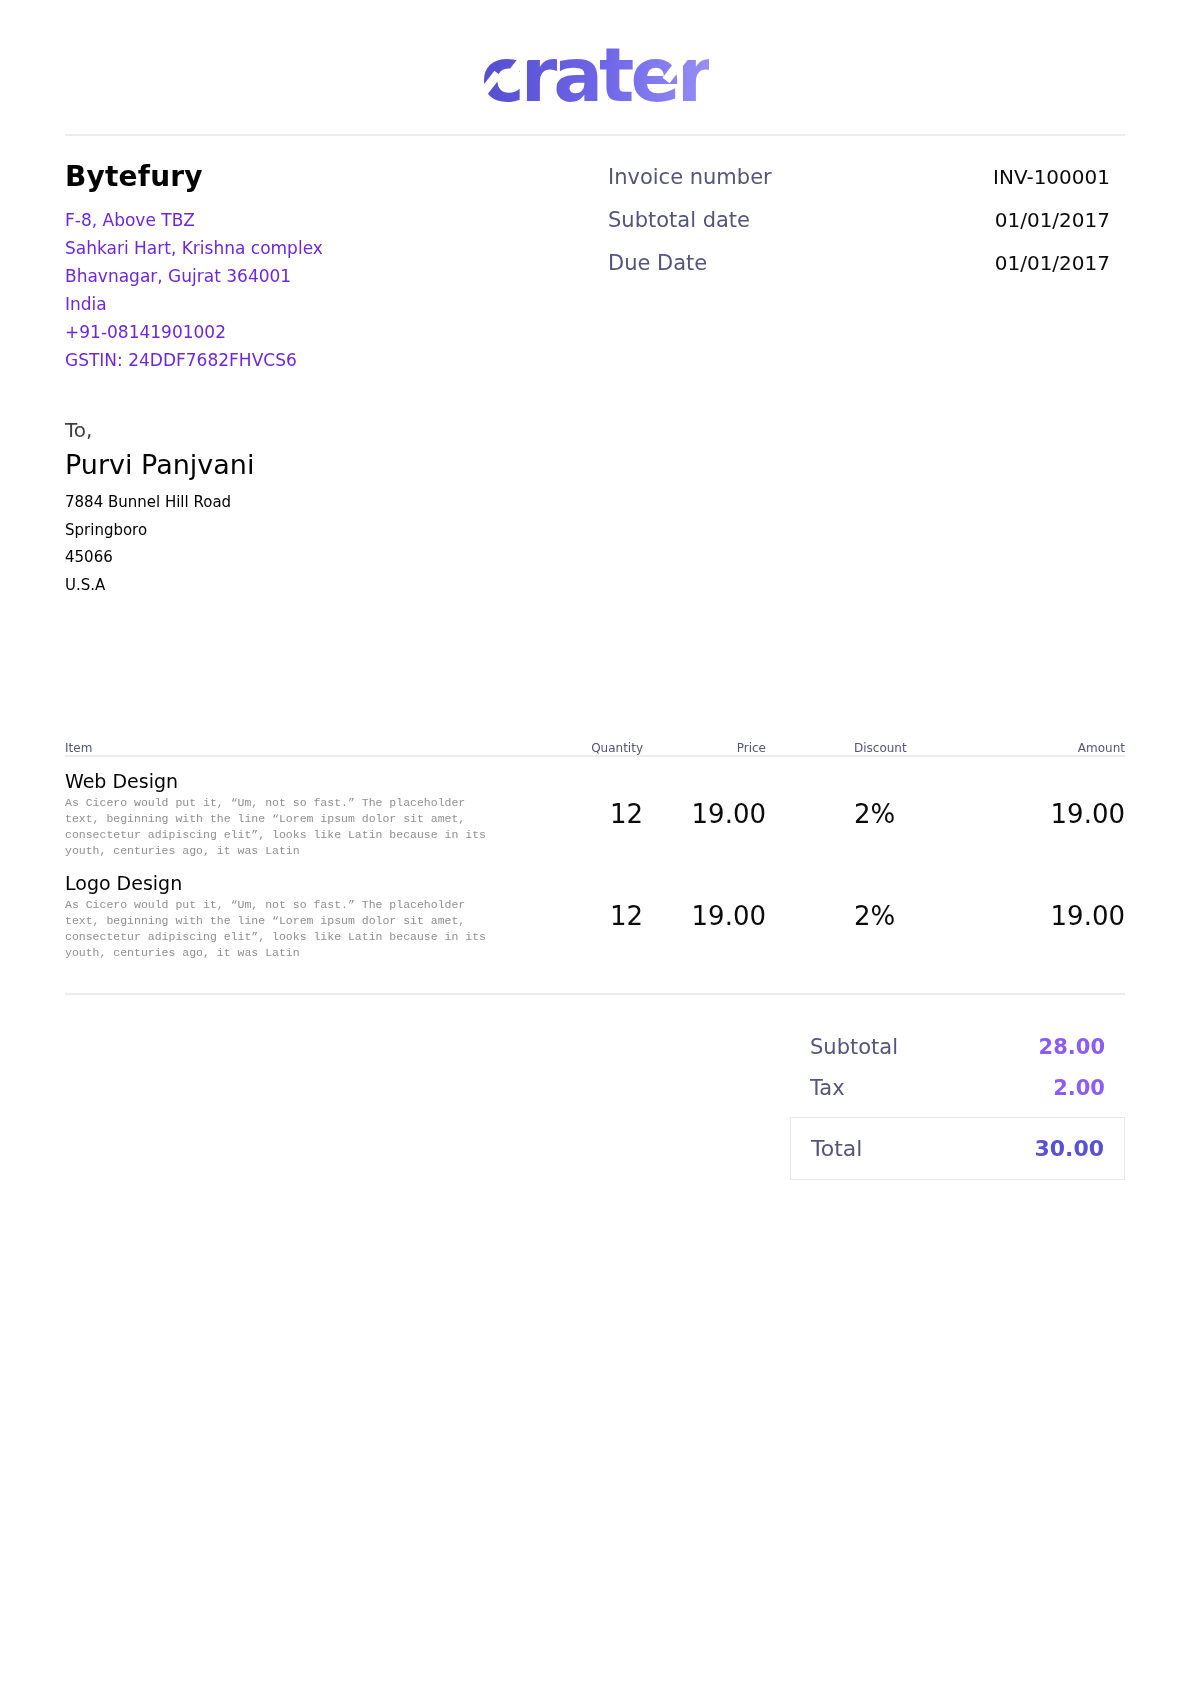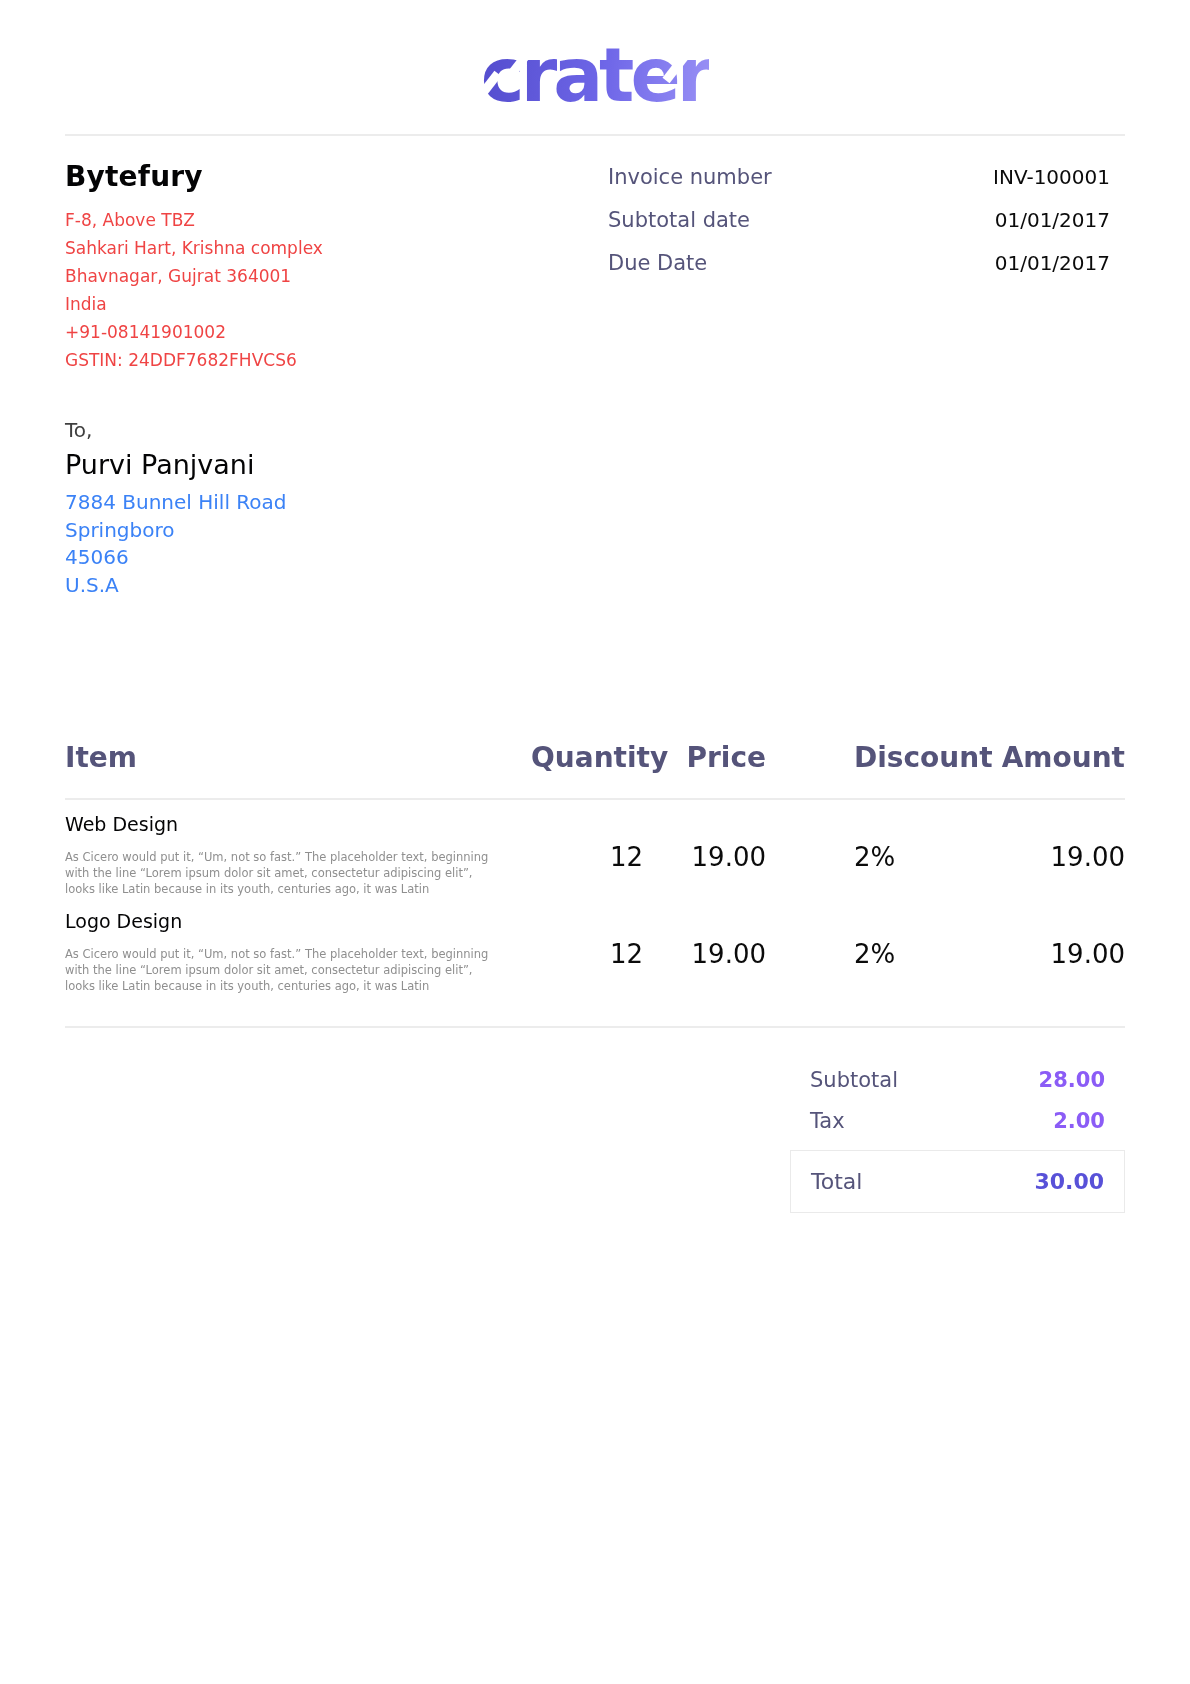--- a/index.html
+++ b/index.html
@@ -43,58 +43,57 @@
   .notch-r { right: 28px; top: 12px; }
 
   .top-divider {
     margin: 0 65px;
     border-top: 2px solid #ececec;
   }
 
   
   .company-row { display: flex; justify-content: space-between; margin-top: 24px; }
   .company-name { font-size: 28px; font-weight: 700; color: #040405; letter-spacing: 0.2px; }
-  .company-address { margin-top: 13px; font-size: 17px; line-height: 28px; color: #ef4444; }
+  .company-address { margin-top: 13px; font-size: 17px; line-height: 28px; color: #6d28d9; }
   .meta { width: 517px; padding-top: 5px; }
   .meta-row { display: flex; justify-content: space-between; align-items: center; margin-bottom: 19px; }
   .meta-label { font-size: 21px; color: #55547A; }
   .meta-value { font-size: 20px; color: #0b0b0b; padding-right: 15px; }
 
   
   .bill-to { margin-top: 44px; }
   .to-prefix { font-size: 20px; color: #3f3f3f; }
   .to-name { margin-top: 7px; font-size: 27px; color: #040405; }
-  .to-address { margin-top: 9px; font-size: 20px; line-height: 27.5px; color: #3b82f6; }
+  .to-address { margin-top: 9px; font-size: 15px; line-height: 27.5px; color: #000000; }
 
   
   .items { margin-top: 142px; }
   .t-grid {
     display: grid;
     grid-template-columns: 1fr 112px 123px 190px 169px;
     align-items: start;
   }
   .t-header {
     color: #55547A;
-    font-size: 28px;
-    padding-bottom: 24px;
+    font-size: 12px;
     border-bottom: 2px solid #ececec;
-    font-weight: bold;
   }
   .c-qty   { text-align: right; }
   .c-price { text-align: right; }
   .c-disc  { text-align: left; padding-left: 88px; }
   .c-amt   { text-align: right; }
   .t-row { padding-top: 13px; }
   .item-name { font-size: 19px; color: #040405; }
   .item-desc {
-    margin-top: 14px;
+    margin-top: 3px;
     width: 424px;
     font-size: 11.5px;
     line-height: 16px;
     color: #8f8f8f;
+    font-family: Liberation Mono, monospace;
   }
   .t-row .cell-num { font-size: 26px; color: #0b0b0b; padding-top: 29px; }
   .t-end-divider { border-top: 2px solid #ececec; margin-top: 32px; }
 
   
   .totals { width: 335px; margin-left: auto; margin-top: 40px; }
   .totals-row {
     display: flex; justify-content: space-between; align-items: baseline;
     padding: 0 20px; margin-bottom: 17px;
   }

